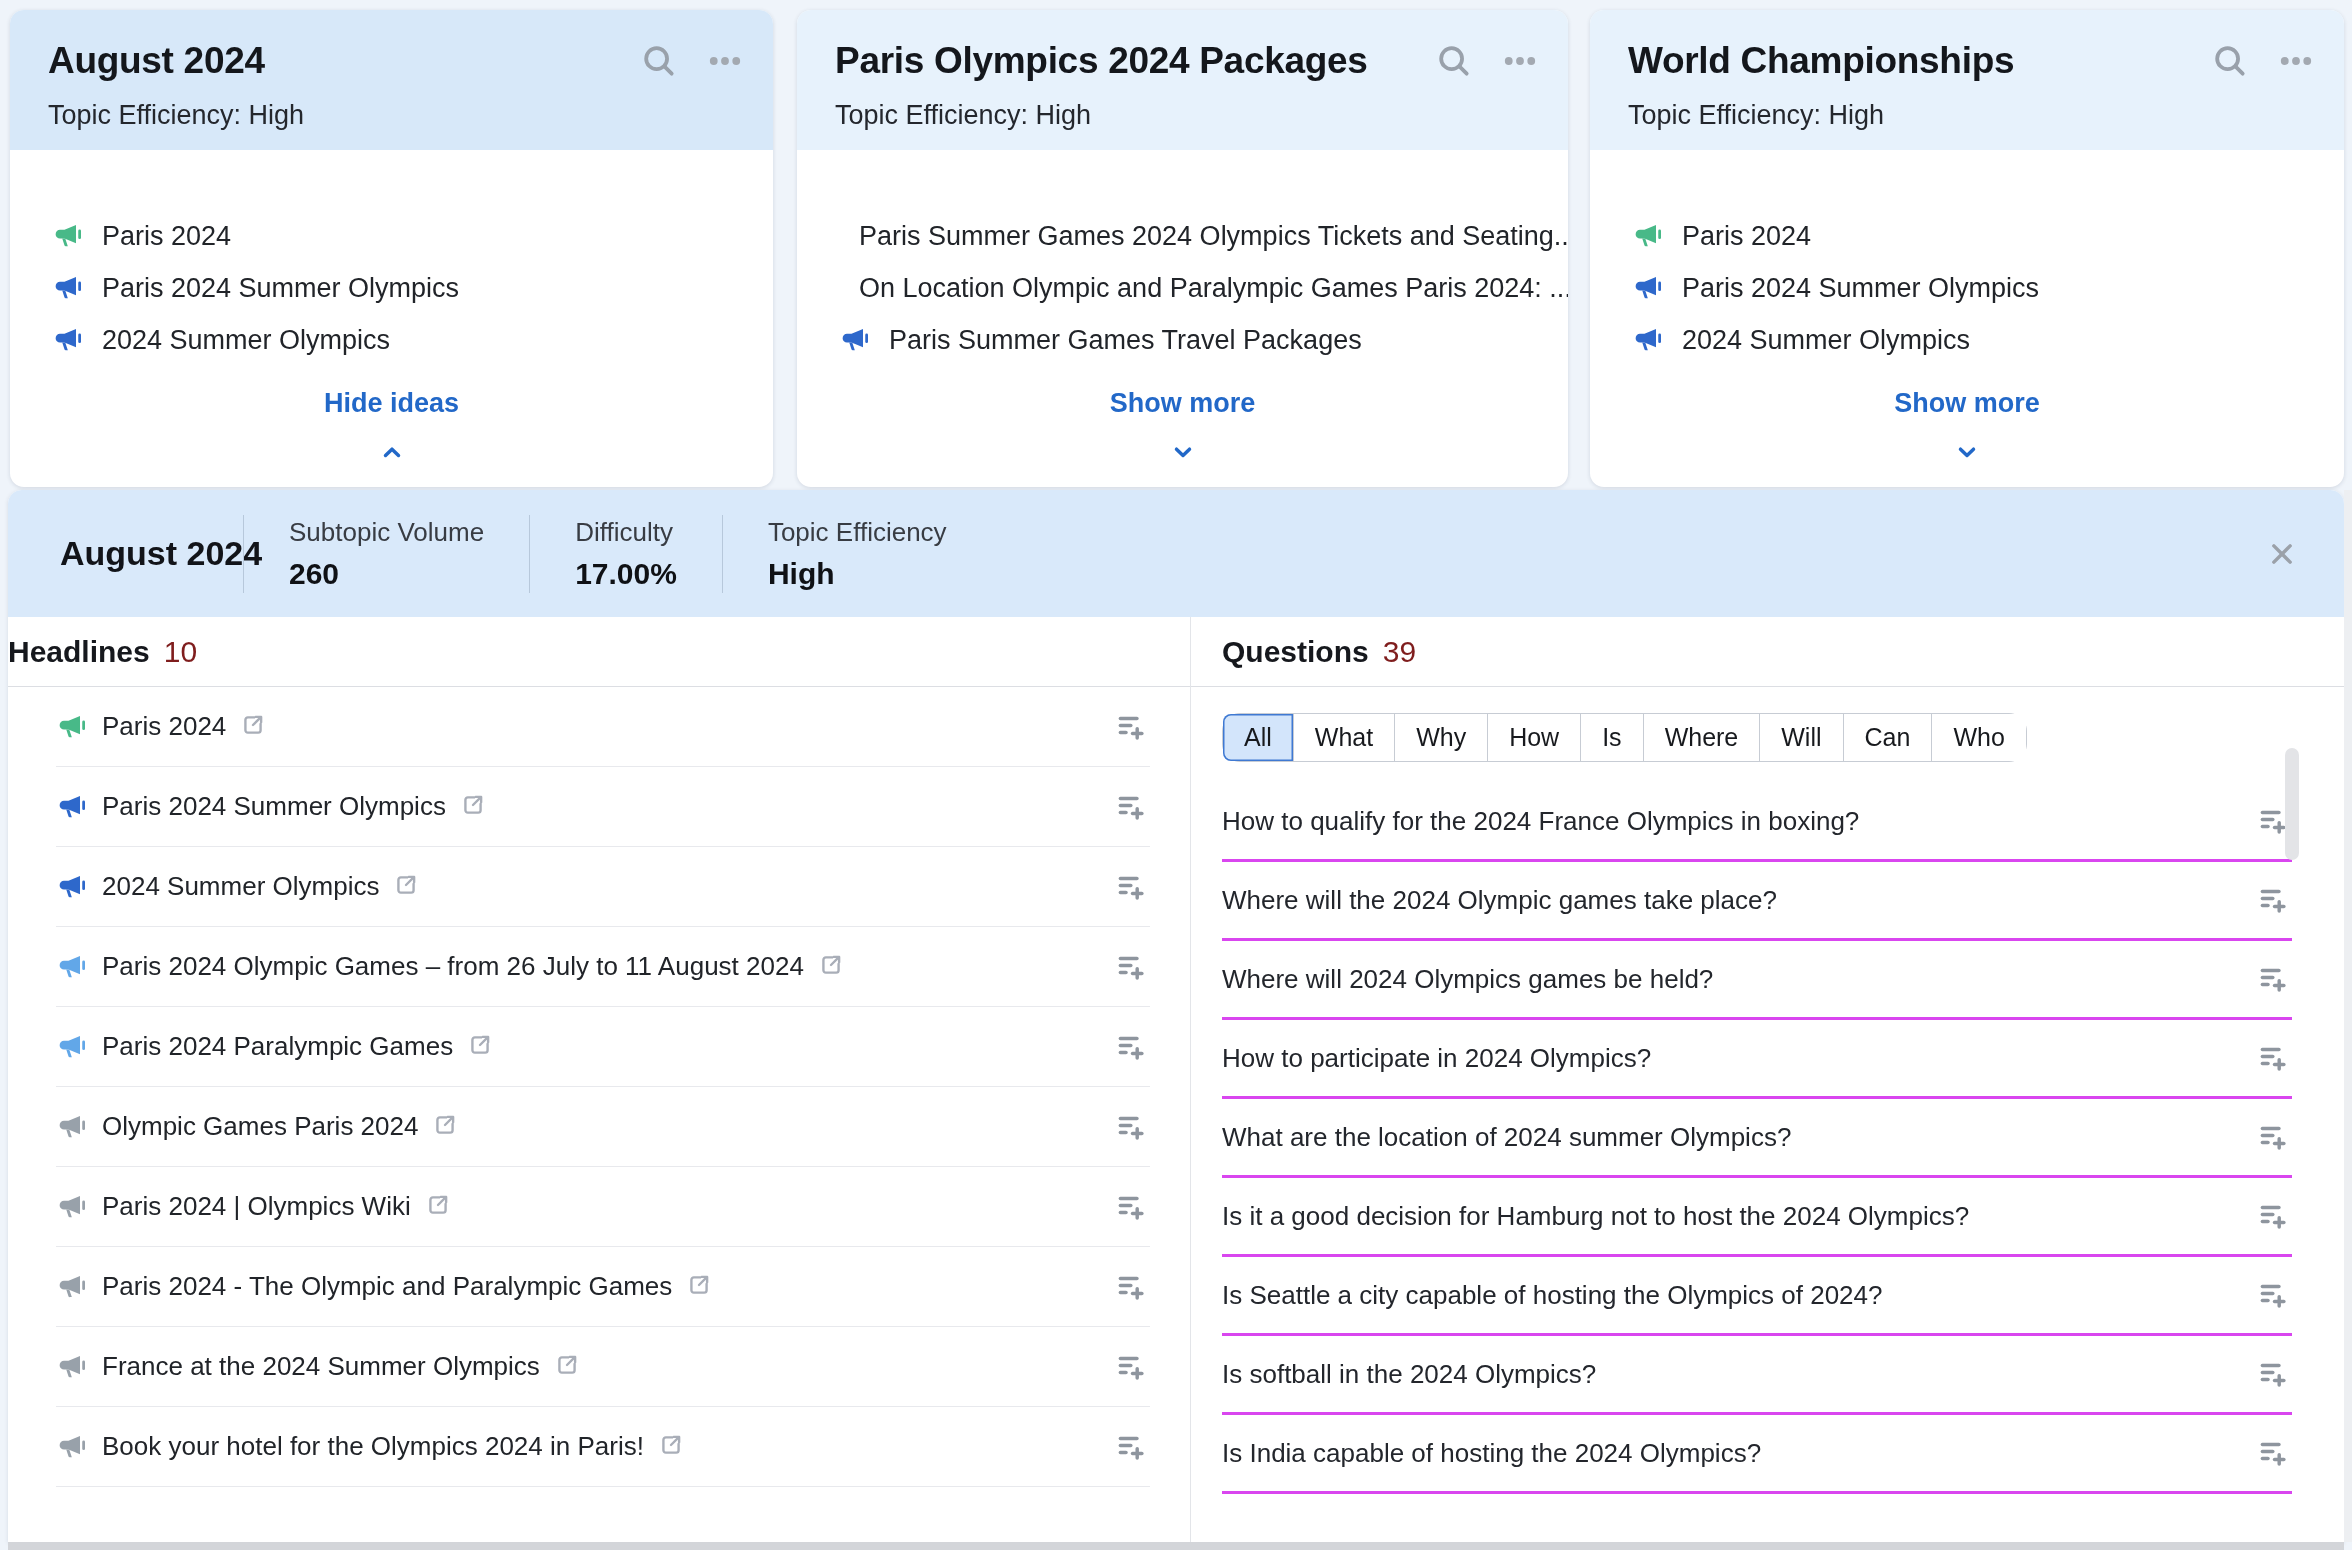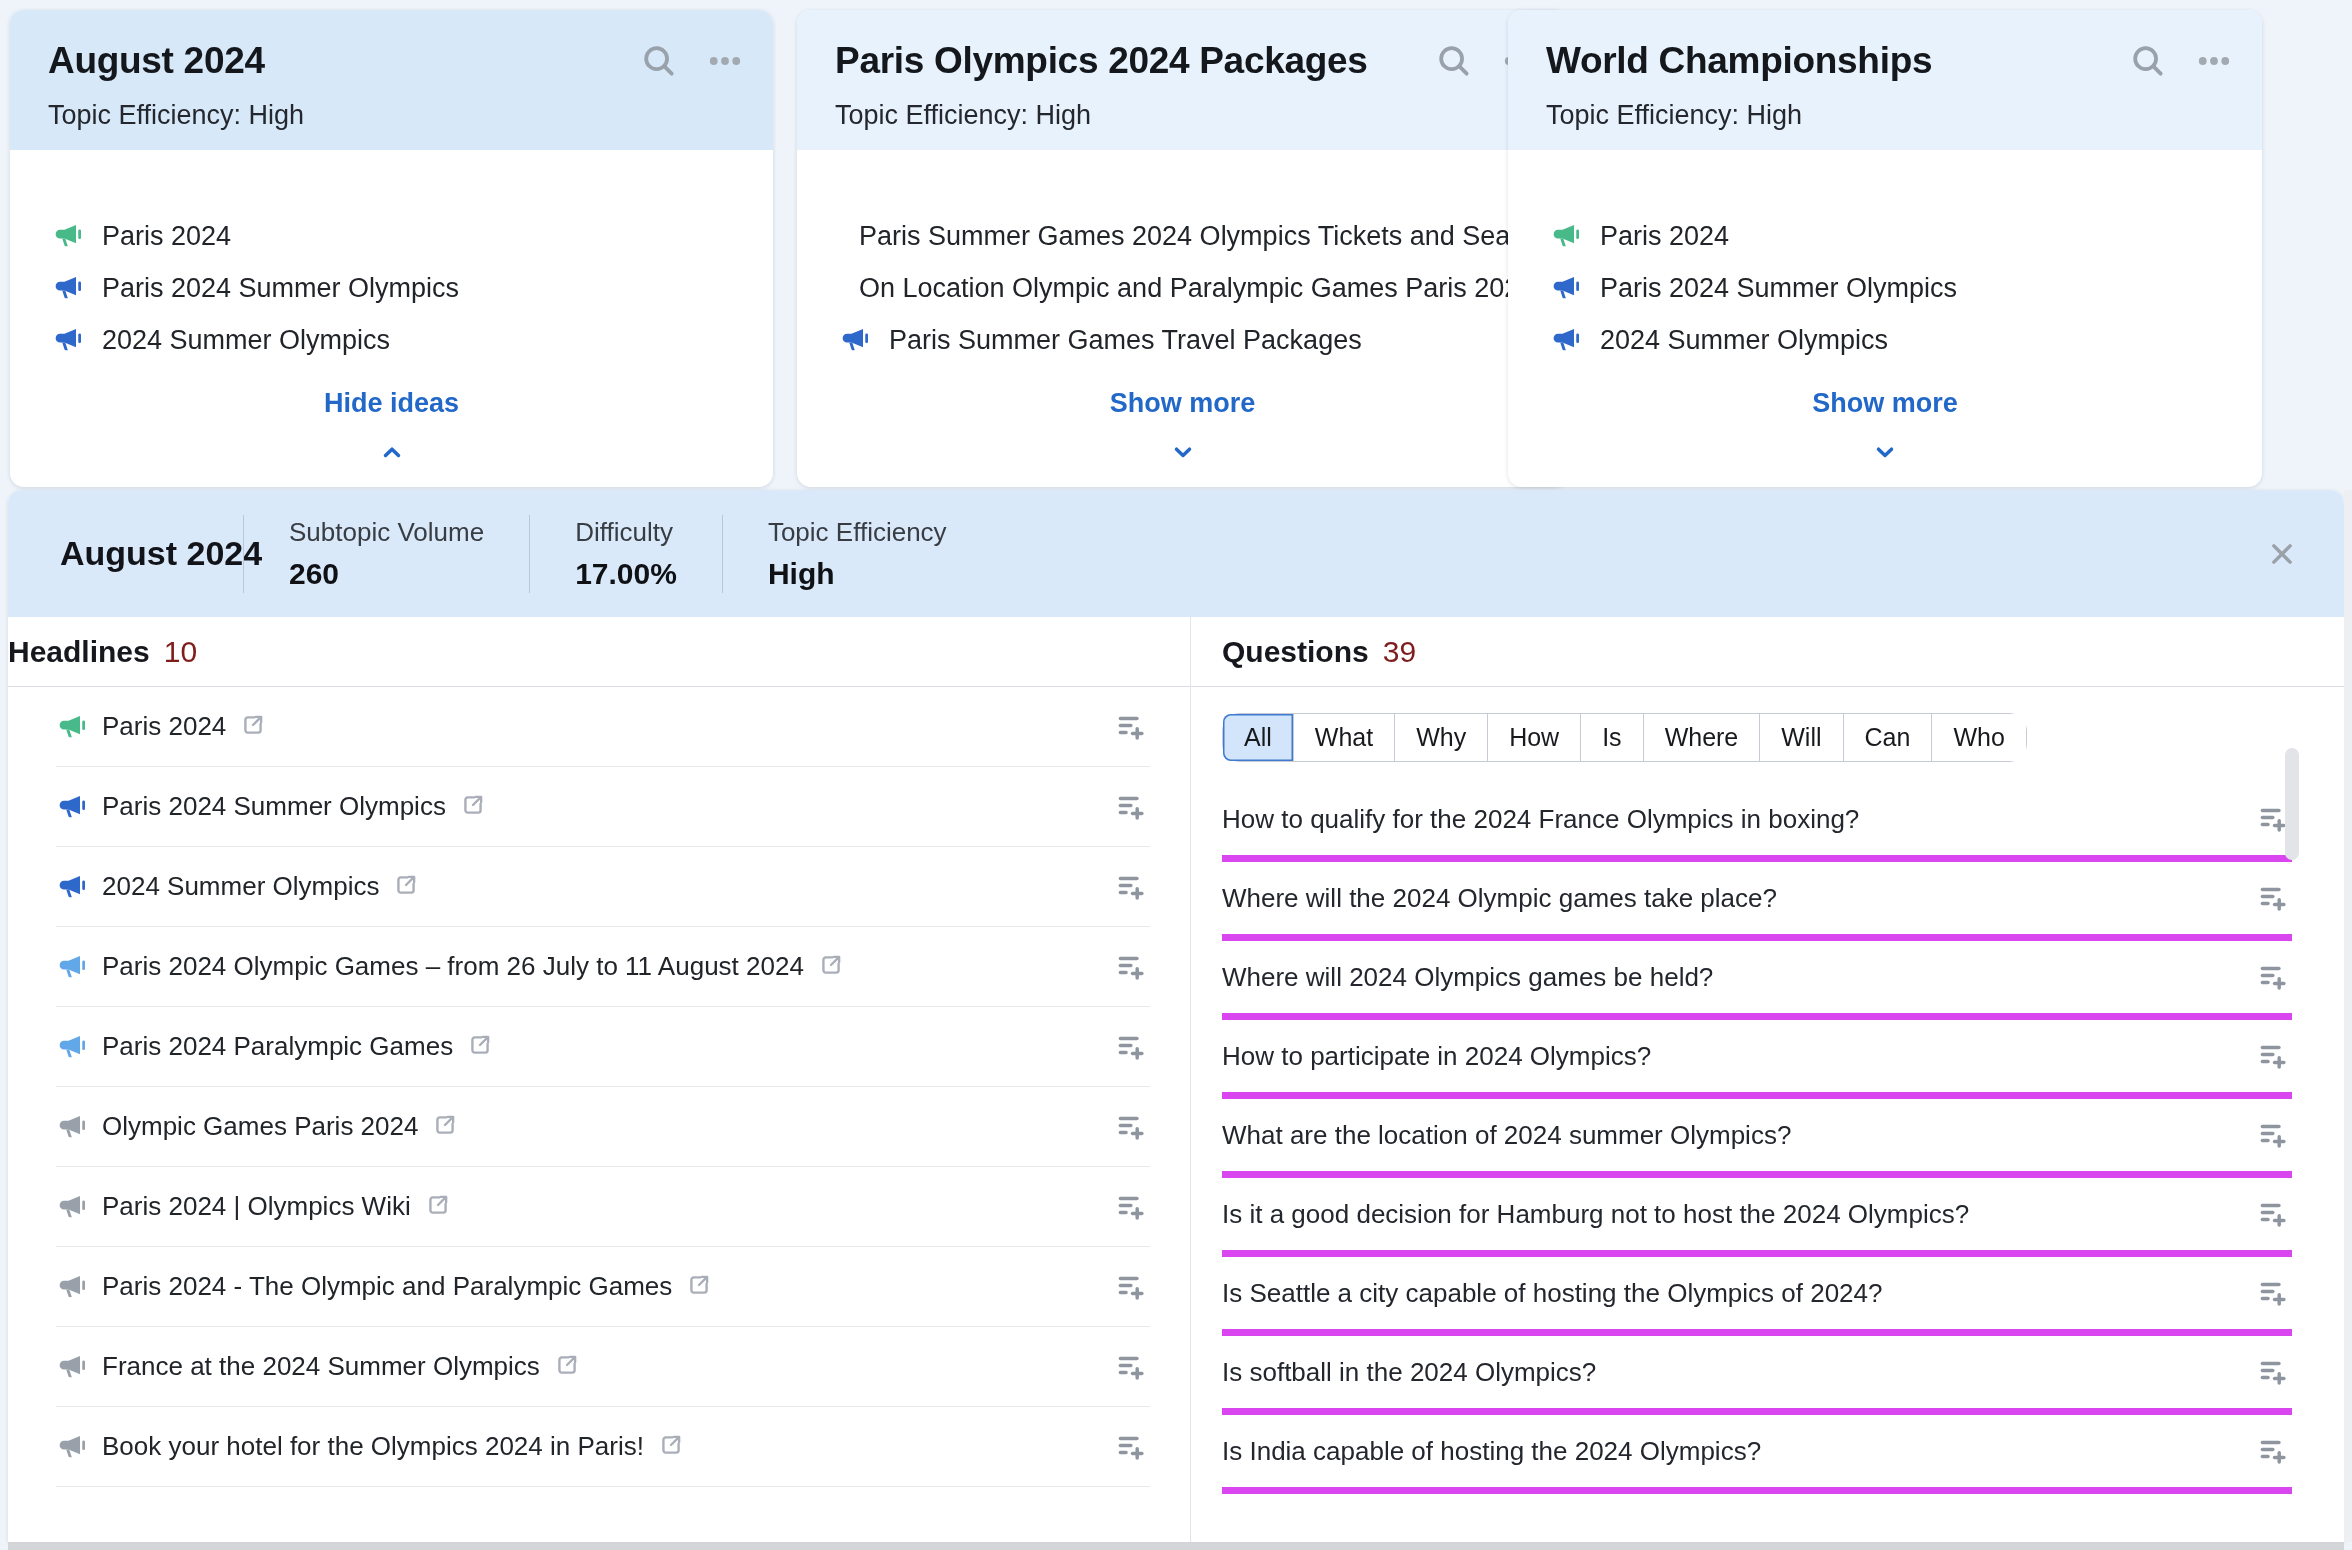--- a/index.html
+++ b/index.html
@@ -70,21 +70,21 @@
     border-bottom:1px solid #e8e9ed;
     font-size:26px; color:#212429;
   }
   .hrow .mega { flex:none; }
   .hrow-text { margin-left:16px; white-space:nowrap; overflow:hidden; }
   .ext { margin-left:14px; flex:none; position:relative; top:-2px; }
   .add-btn { margin-left:auto; flex:none; width:36px; height:36px; display:flex; align-items:center; justify-content:center; cursor:pointer; }
   .qrow {
     margin:0 52px 0 31px; height:79px;
     display:flex; align-items:center;
-    border-bottom:7px solid #d946ef;
+    border-bottom:3px solid #d946ef;
     font-size:26px; color:#23262c;
   }
   .qrow-text { white-space:nowrap; overflow:hidden; }
   
   .pills { margin:26px 0 21px 31px; display:inline-flex; border:1px solid #c7ccd4; border-radius:18px; background:#fff; height:49px; }
   .pill {
     padding:0 21px; display:flex; align-items:center;
     font-size:25px; color:#17191d; border-left:1px solid #c7ccd4;
     cursor:pointer; white-space:nowrap; background:#fff;
   }
@@ -233,21 +233,21 @@
     </div>
   </div>
   <div class="card-footer">
     <span>Show more</span>
     <svg width="26" height="26" viewBox="0 0 24 24">
         <use href="#chev-down"></use>
       </svg>
   </div>
 </div>
 
-<div class="card" style="left:1508px;width:754px;">
+<div class="card" style="left:1590px;width:754px;">
   <div class="card-head">
     <div class="card-head-row">
       <div class="card-title">World Championships</div>
       <div class="head-icons">
         <div class="icon-btn">
             <svg width="38" height="38" viewBox="0 0 24 24">
               <use href="#search-shape"></use>
             </svg>
           </div>
         <div class="icon-btn">

